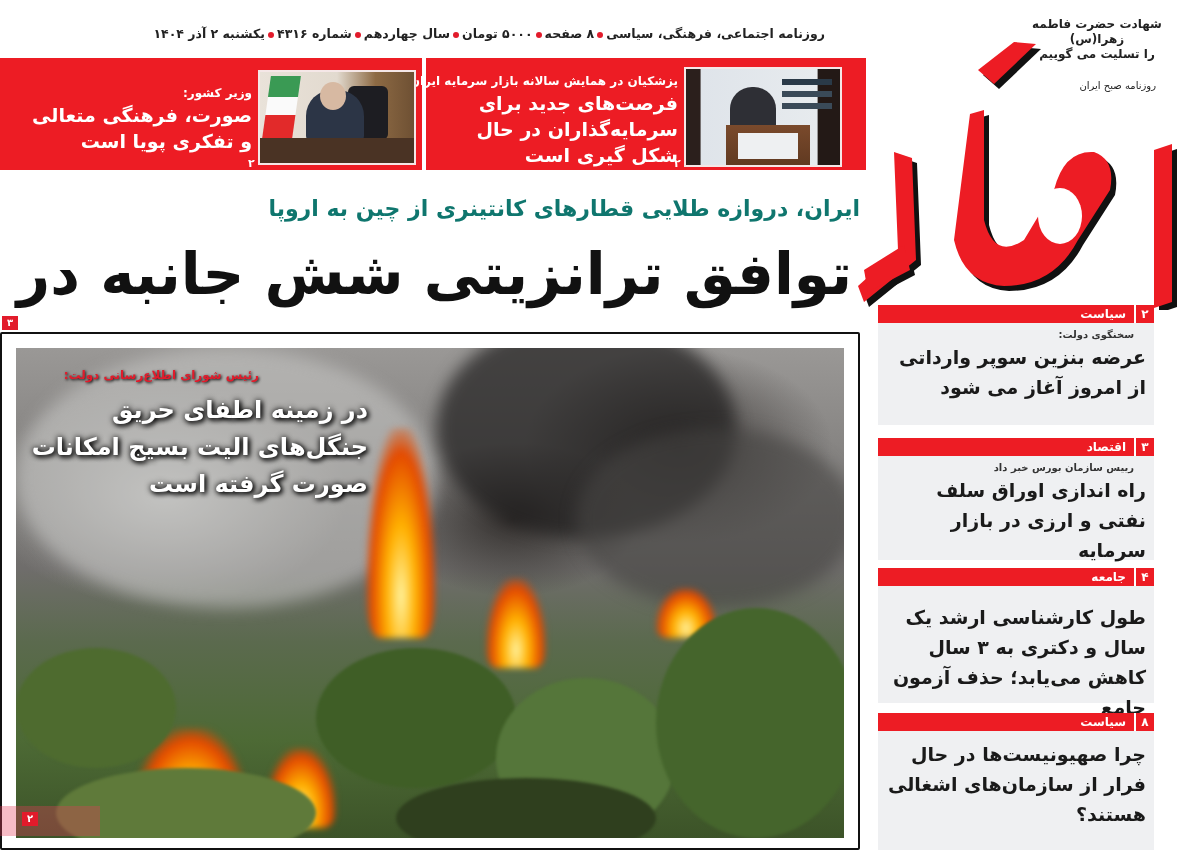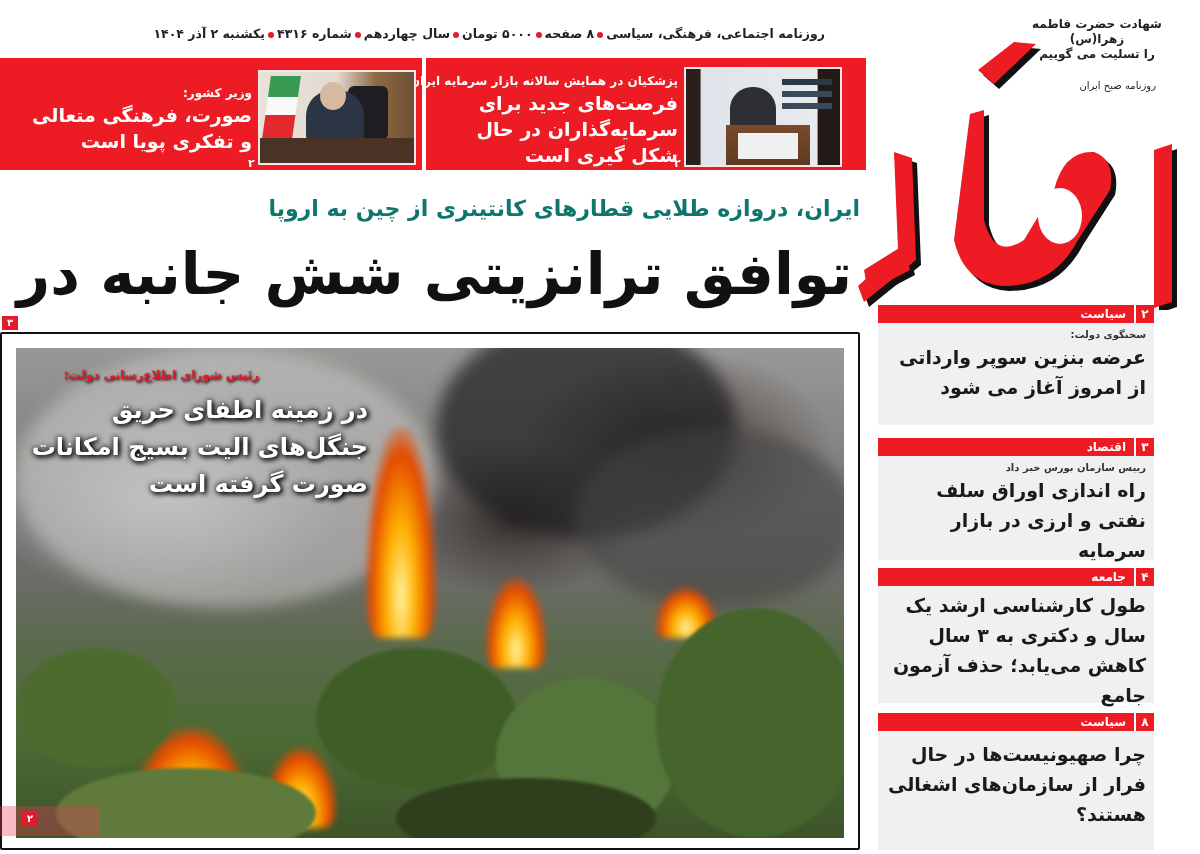--- a/index.html
+++ b/index.html
@@ -62,21 +62,21 @@
   .tree { position:absolute; border-radius:50%; filter: blur(1.5px); }
   .photo-kicker { position:absolute; right: 585px; top: 20px; font-size: 12px; font-weight: bold; color: #e21b2b; text-shadow: 1px 1px 3px #000; white-space: nowrap; }
   .photo-title { position:absolute; left: 12px; top: 44px; width: 340px; font-size: 24px; font-weight: bold; color: #fff; line-height: 37px; text-shadow: 2px 2px 5px #000, 0 0 6px #000; }
   .photo-corner { left: 0; top: 806px; width: 100px; height: 30px; background: rgba(230,60,90,0.35); }
 
   
   .side-card { left: 878px; width: 276px; background: #eff0f2; }
   .side-head { height: 18px; display: flex; flex-direction: row; background: #ed1c24; }
   .side-num { width: 20px; height: 18px; color: #fff; font-weight: bold; font-size: 12px; text-align: center; line-height: 18px; border-left: 2px solid #fff; }
   .side-section { flex: 1; color: #fff; font-size: 12px; font-weight: bold; line-height: 18px; padding-right: 8px; }
-  .side-kicker { font-size: 10px; font-weight: bold; color: #333; padding: 6px 8px 0 0; }
+  .side-kicker { font-size: 10px; font-weight: bold; color: #333; padding: 6px 20px 0 0; }
   .side-title { font-size: 19px; font-weight: bold; color: #1a1a1a; line-height: 30px; padding: 2px 8px 0 4px; }
 </style>
 </head>
 <body>
 
 <div class="abs info-line">
   <span>روزنامه اجتماعی، فرهنگی، سیاسی</span><span class="dot"></span><span>۸ صفحه</span><span class="dot"></span><span>۵۰۰۰ تومان</span><span class="dot"></span><span>سال چهاردهم</span><span class="dot"></span><span>شماره ۴۳۱۶</span><span class="dot"></span><span>یکشنبه ۲ آذر ۱۴۰۴</span>
 </div>
 
 <div class="abs banner"></div>
@@ -175,21 +175,21 @@
   </div>
   <div class="side-kicker">رییس سازمان بورس خبر داد</div>
   <div class="side-title">راه اندازی اوراق سلف نفتی و ارزی در بازار سرمایه</div>
 </div>
 
 <div class="abs side-card" style="top:568px; height:135px;">
   <div class="side-head">
     <div class="side-num">۴</div>
     <div class="side-section">جامعه</div>
   </div>
-  <div class="side-title" style="padding-top:4px;">طول کارشناسی ارشد یک سال و دکتری به ۳ سال کاهش می‌یابد؛ حذف آزمون جامع</div>
+  <div class="side-title" style="padding-top:16px;">طول کارشناسی ارشد یک سال و دکتری به ۳ سال کاهش می‌یابد؛ حذف آزمون جامع</div>
 </div>
 
 <div class="abs side-card" style="top:713px; height:137px;">
   <div class="side-head">
     <div class="side-num">۸</div>
     <div class="side-section">سیاست</div>
   </div>
   <div class="side-title" style="padding-top:8px;">چرا صهیونیست‌ها در حال فرار از سازمان‌های اشغالی هستند؟</div>
 </div>
 

